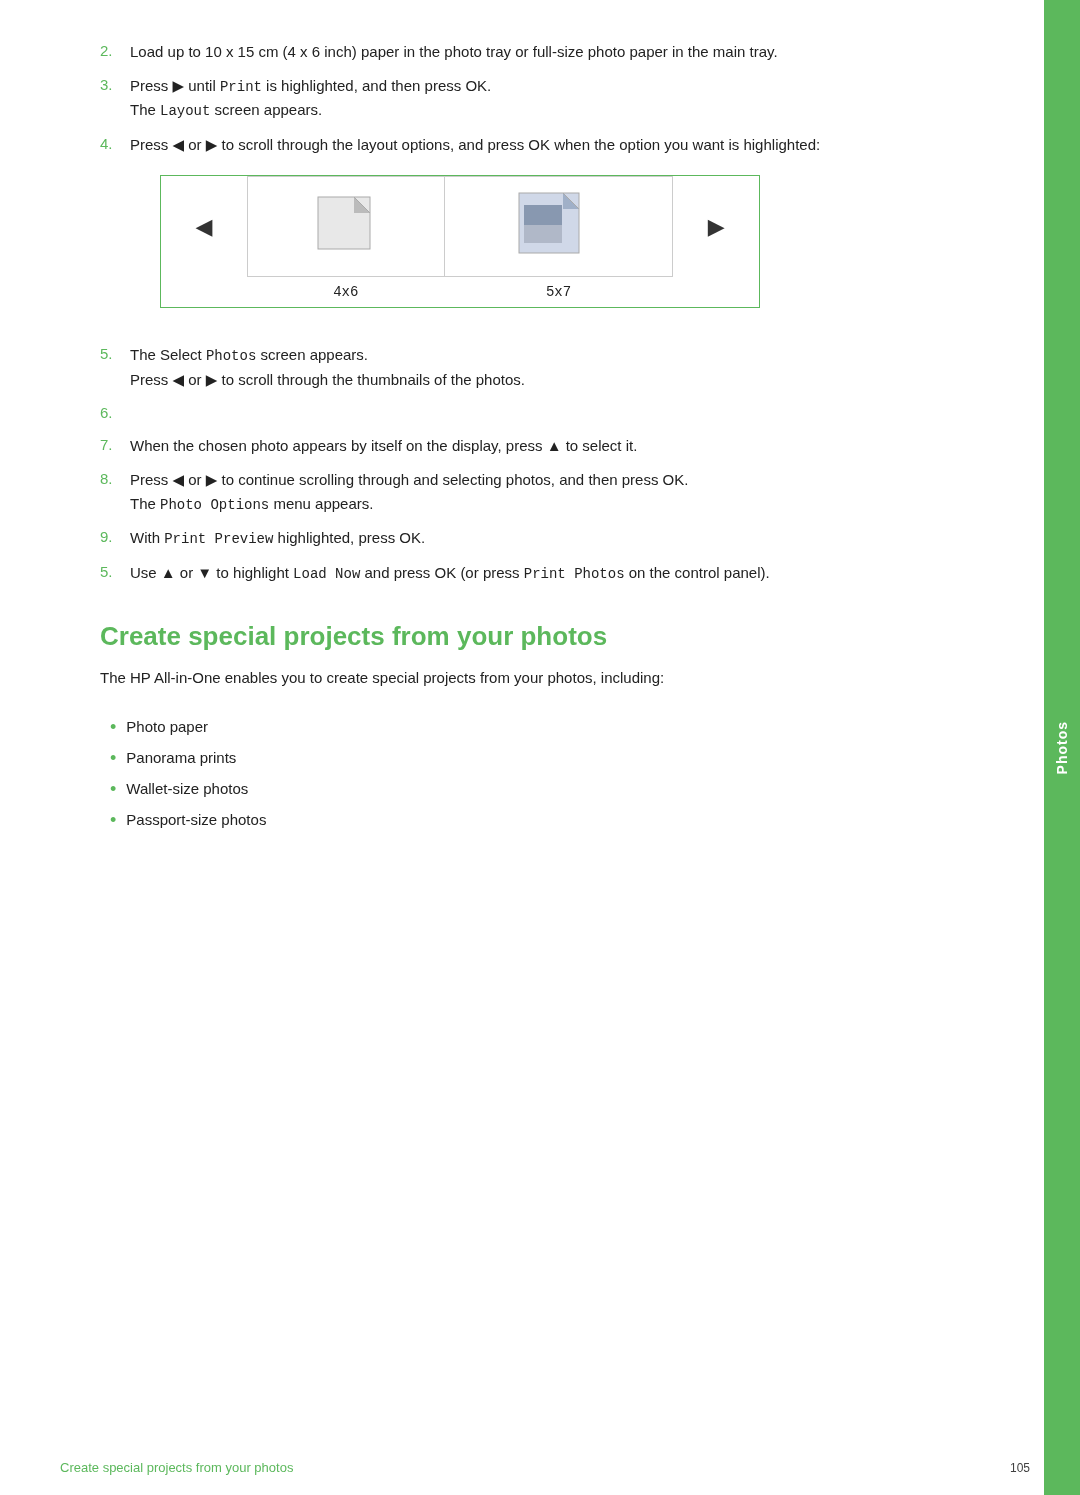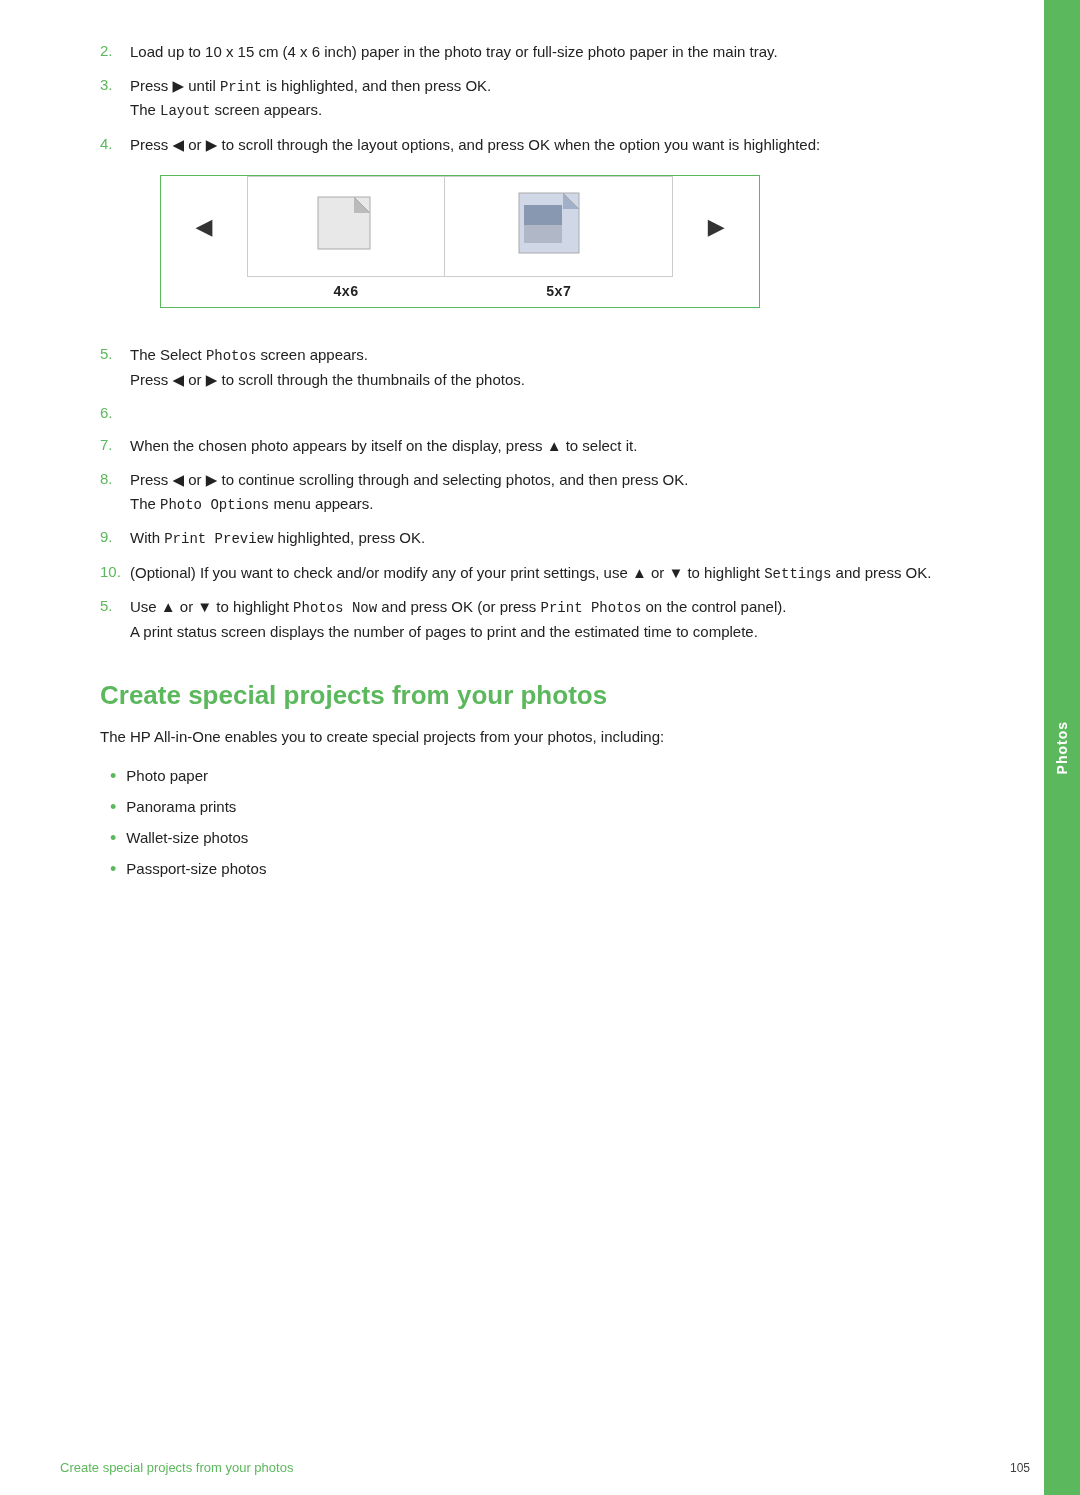--- a/index.html
+++ b/index.html
@@ -104,21 +104,20 @@
       color: #333;
       padding: 10px 16px;
     }
 
     .layout-table td.label-cell {
       border: none;
       text-align: center;
       font-family: 'Courier New', monospace;
       font-size: 14px;
       padding: 4px 20px;
-      font-weight: bold;
     }
 
     .bullet-list {
       list-style: none;
       margin-top: 10px;
       margin-left: 10px;
     }
 
     .bullet-list li {
       display: flex;
@@ -139,21 +138,21 @@
       color: #5cb85c;
       font-size: 26px;
       font-weight: bold;
       margin: 36px 0 14px 0;
       font-family: Arial, Helvetica, sans-serif;
     }
 
     .para {
       font-size: 15px;
       line-height: 1.6;
-      margin-bottom: 16px;
+      margin-bottom: 26px;
     }
 
     .footer-bar {
       position: absolute;
       bottom: 20px;
       left: 60px;
       right: 50px;
       display: flex;
       justify-content: space-between;
       align-items: center;
@@ -272,32 +271,25 @@
         </span>
       </li>
 
       <li>
         <span class="num">9.</span>
         <span class="li-content">
           With <span class="mono">Print Preview</span> highlighted, press OK.<br>
         </span>
       </li>
 
-      <li>
-        <span class="num">10.</span>
-        <span class="li-content">
-          (Optional) If you want to check and/or modify any of your print settings, use ▲ or ▼ to highlight <span class="mono">Settings</span> and press OK.
-        </span>
-      </li>
 
       <li>
         <span class="num">5.</span>
         <span class="li-content">
-          Use ▲ or ▼ to highlight <span class="mono">Photos Now</span> and press OK (or press <span class="mono">Print Photos</span> on the control panel).<br>
-          <span>A print status screen displays the number of pages to print and the estimated time to complete.</span>
+          Use ▲ or ▼ to highlight <span class="mono">Load Now</span> and press OK (or press <span class="mono">Print Photos</span> on the control panel).<br>
         </span>
       </li>
 
     </ol>
 
     <h2 class="section-heading">Create special projects from your photos</h2>
 
     <p class="para">The HP All-in-One enables you to create special projects from your photos, including:</p>
 
     <ul class="bullet-list">

